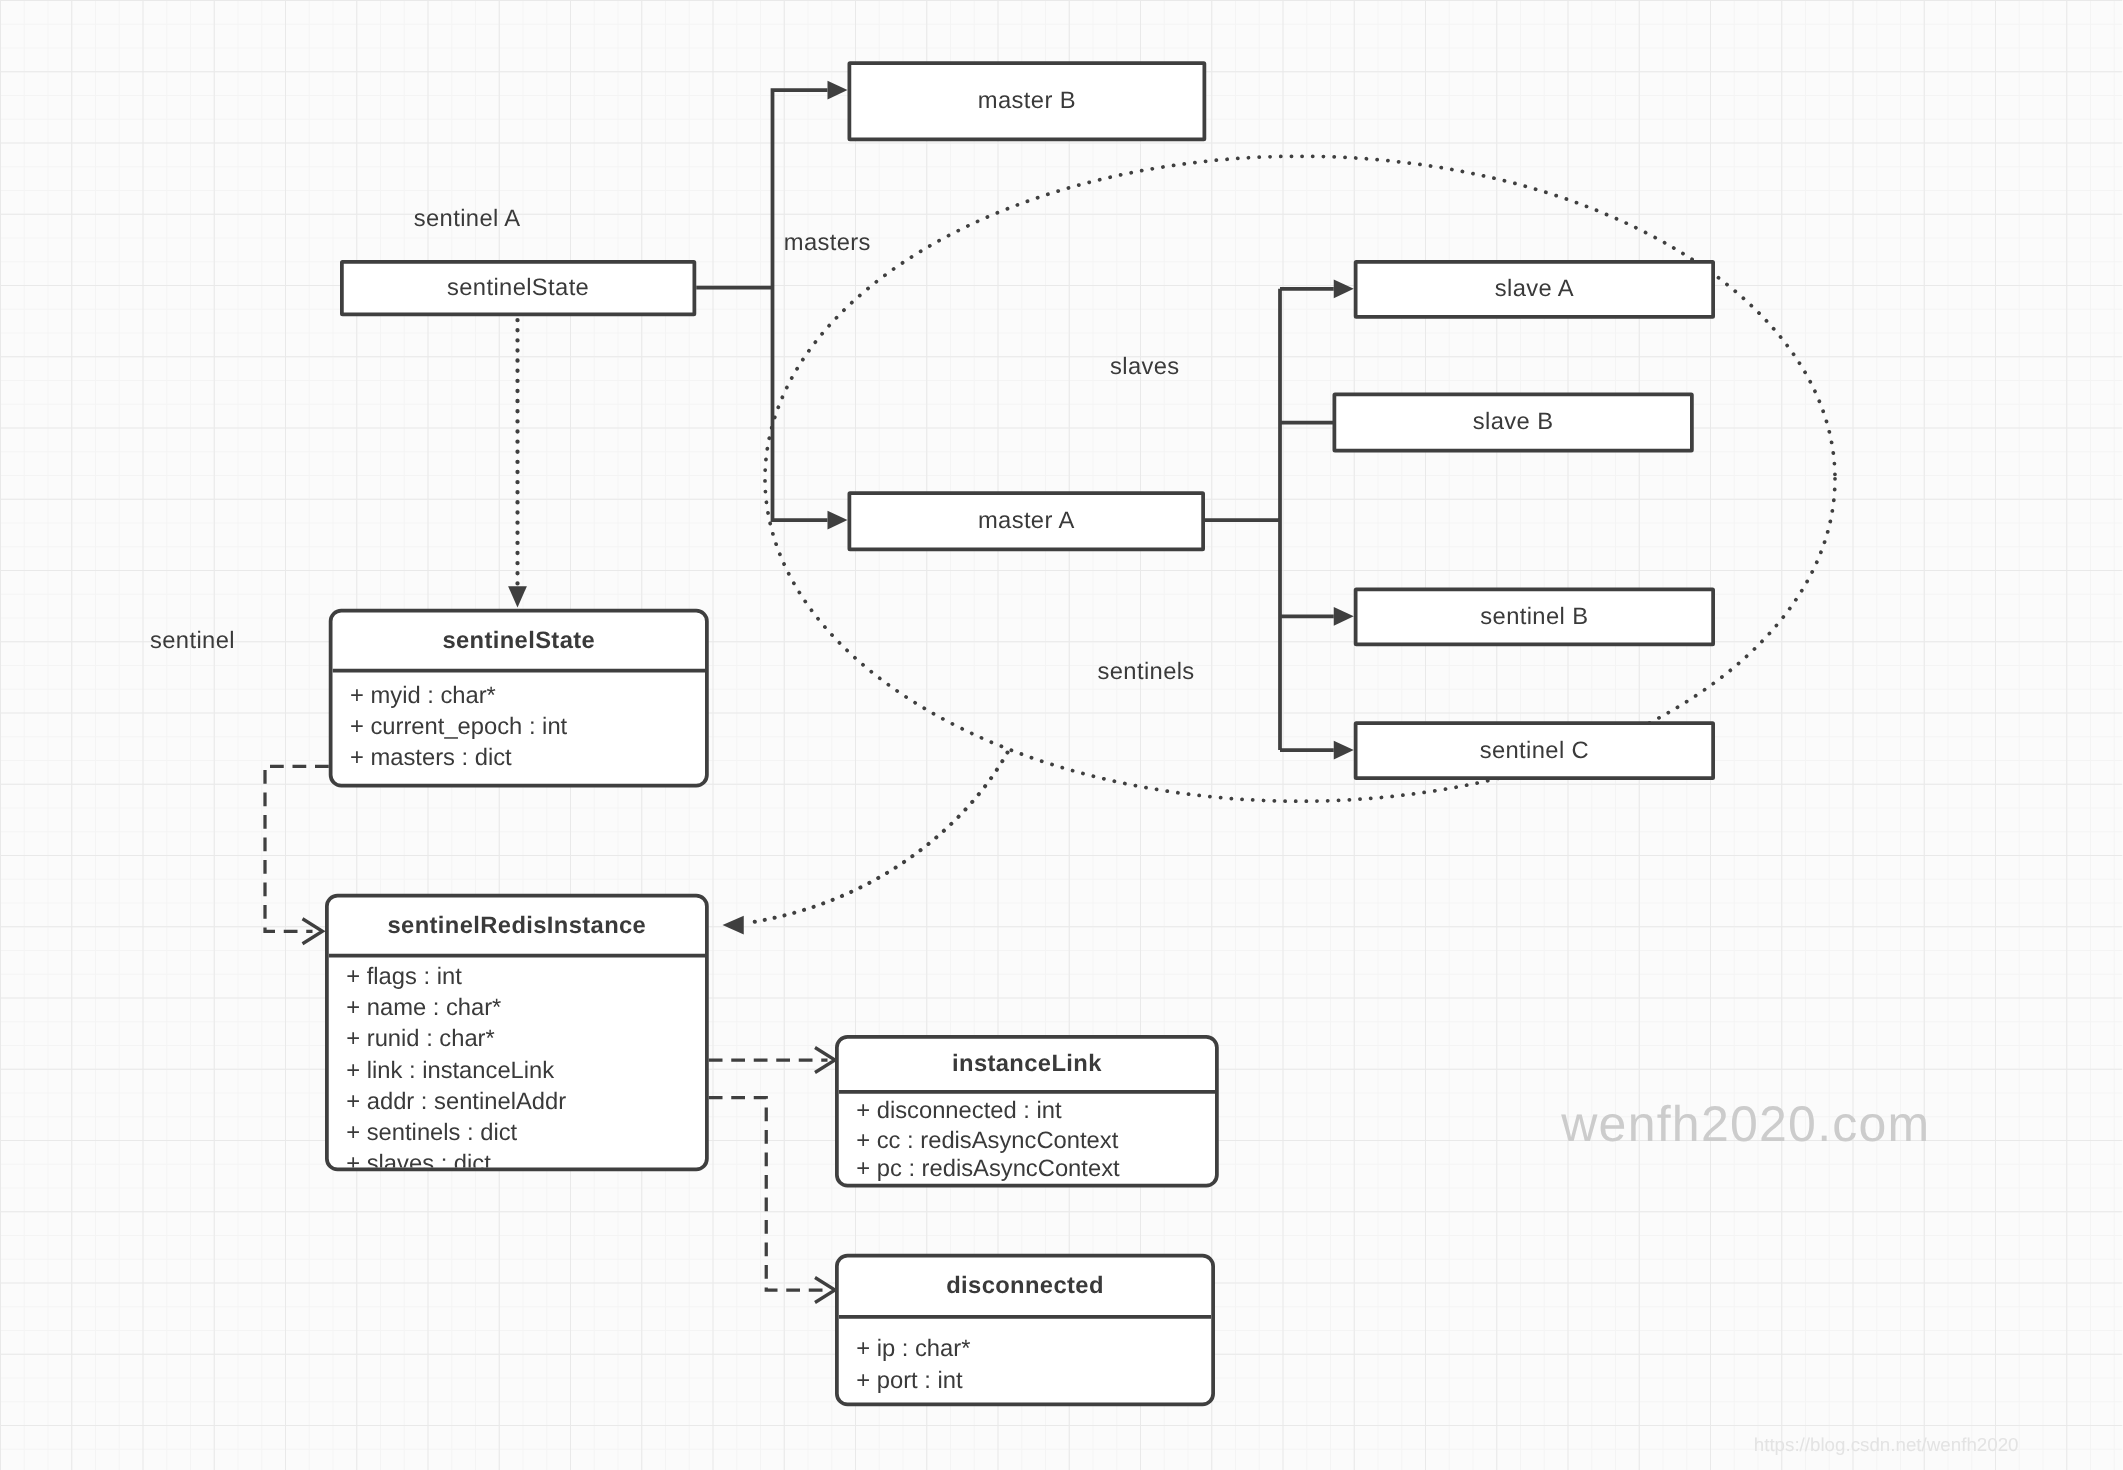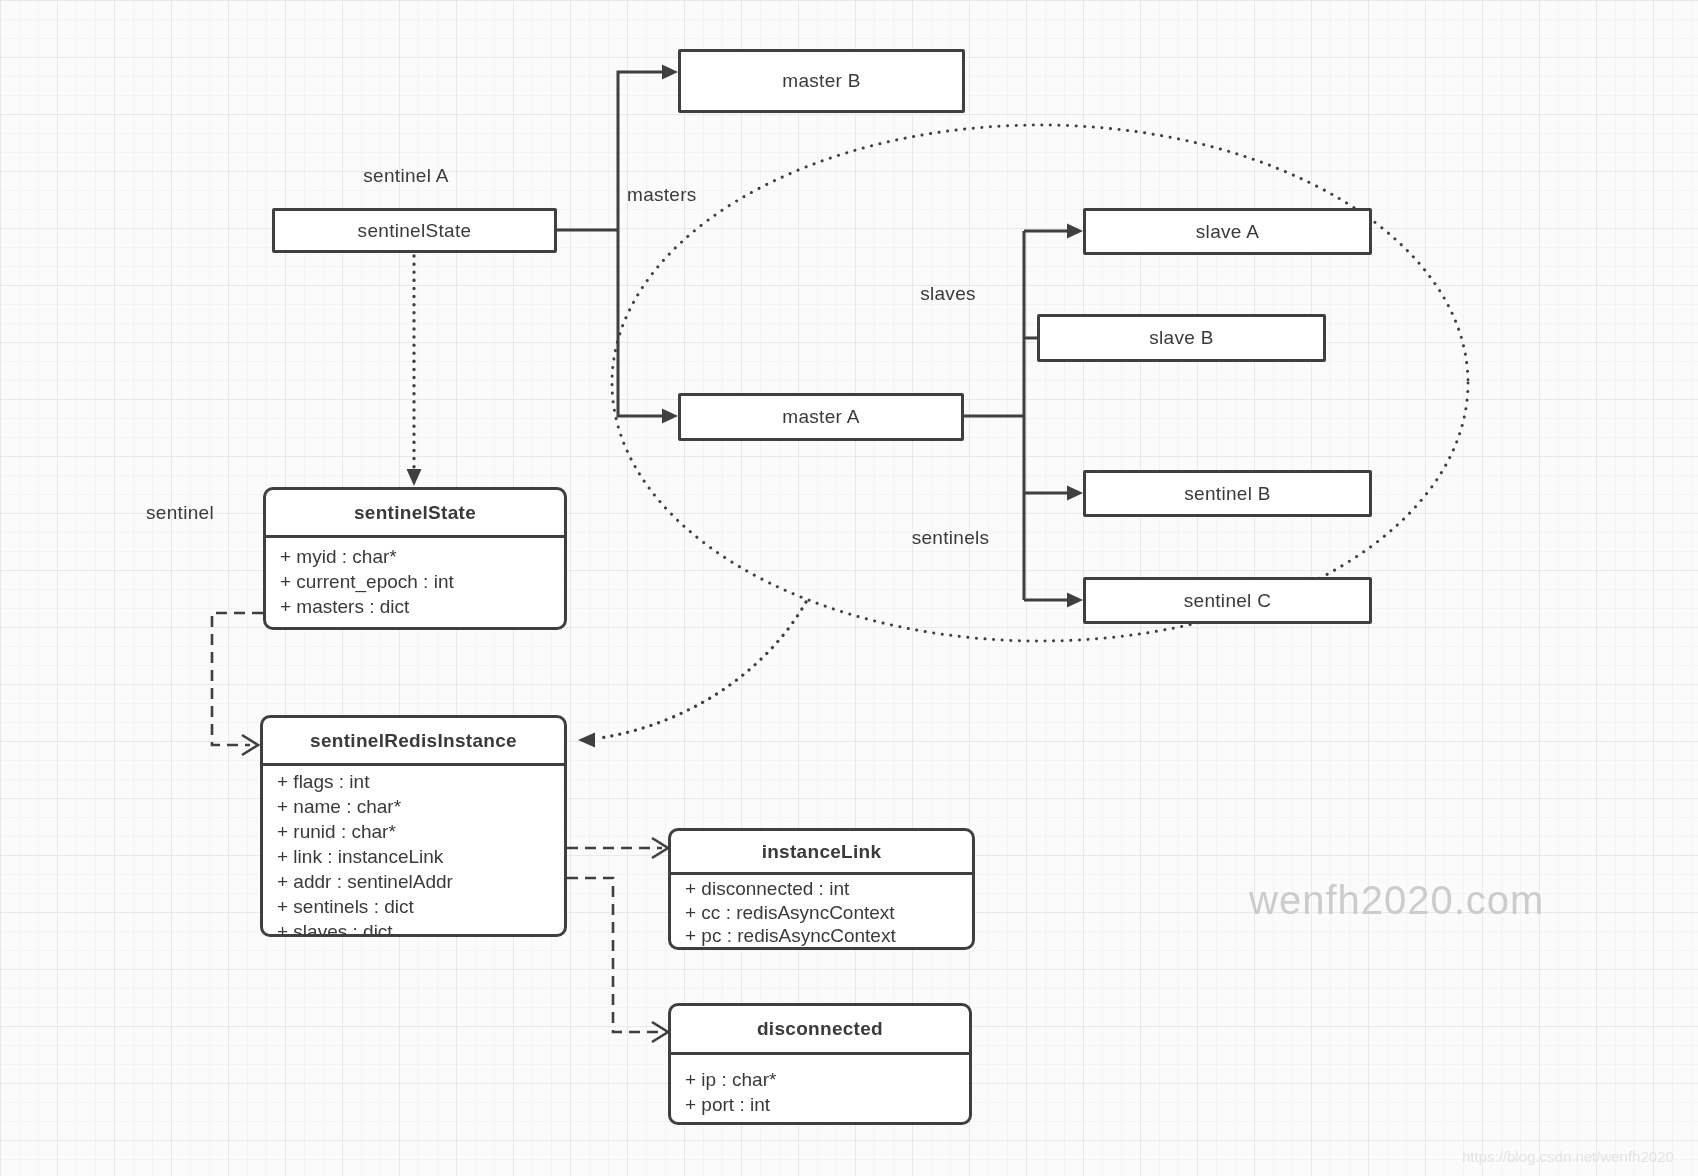--- a/index.html
+++ b/index.html
@@ -32,21 +32,21 @@
   }
   .cls-title{
     border-bottom:3px solid #3f3f3f;
     display:flex;align-items:center;justify-content:center;
     font-weight:bold;font-size:19px;letter-spacing:.3px;
   }
   .cls-fields{padding-left:14px;padding-right:6px;font-size:19px;}
   .field{white-space:nowrap;}
   .lbl{
     position:absolute;z-index:2;font-size:19px;letter-spacing:.3px;
-    text-align:center;white-space:nowrap;
+    white-space:nowrap;
   }
   .wm-main{
     position:absolute;z-index:3;font-size:40px;color:#cccccc;
     letter-spacing:1px;white-space:nowrap;
   }
   .wm-url{
     position:absolute;z-index:3;font-size:15px;color:#e3e3e3;
     white-space:nowrap;
   }
 </style>
@@ -96,21 +96,21 @@
   </div>
   <div class="node" style="left:272px;top:208px;width:285px;height:45px;">
     <span>sentinelState</span>
   </div>
   <div class="node" style="left:678px;top:393px;width:286px;height:48px;">
     <span>master A</span>
   </div>
   <div class="node" style="left:1083px;top:208px;width:289px;height:47px;">
     <span>slave A</span>
   </div>
-  <div class="node" style="left:1037px;top:314px;width:289px;height:48px;">
+  <div class="node" style="left:1066px;top:314px;width:289px;height:48px;">
     <span>slave B</span>
   </div>
   <div class="node" style="left:1083px;top:470px;width:289px;height:47px;">
     <span>sentinel B</span>
   </div>
   <div class="node" style="left:1083px;top:577px;width:289px;height:47px;">
     <span>sentinel C</span>
   </div>
 
   <div class="cls" style="left:263px;top:487px;width:304px;height:143px;">
@@ -146,15 +146,15 @@
 
   <div class="cls" style="left:668px;top:1003px;width:304px;height:122px;">
     <div class="cls-title" style="height:46px;">disconnected</div>
     <div class="cls-fields" style="padding-top:12px;line-height:25px;">
       <div class="field">+ ip : char*</div>
       <div class="field">+ port : int</div>
     </div>
   </div>
 
   <div class="wm-main" style="left:1249px;top:878px;">wenfh2020.com</div>
-  <div class="wm-url" style="left:1462px;top:1148px;">https://blog.csdn.net/wenfh2020</div>
+  <div class="wm-url" style="left:1403px;top:1148px;">https://blog.csdn.net/wenfh2020</div>
 
 </div>
 
 </body></html>

